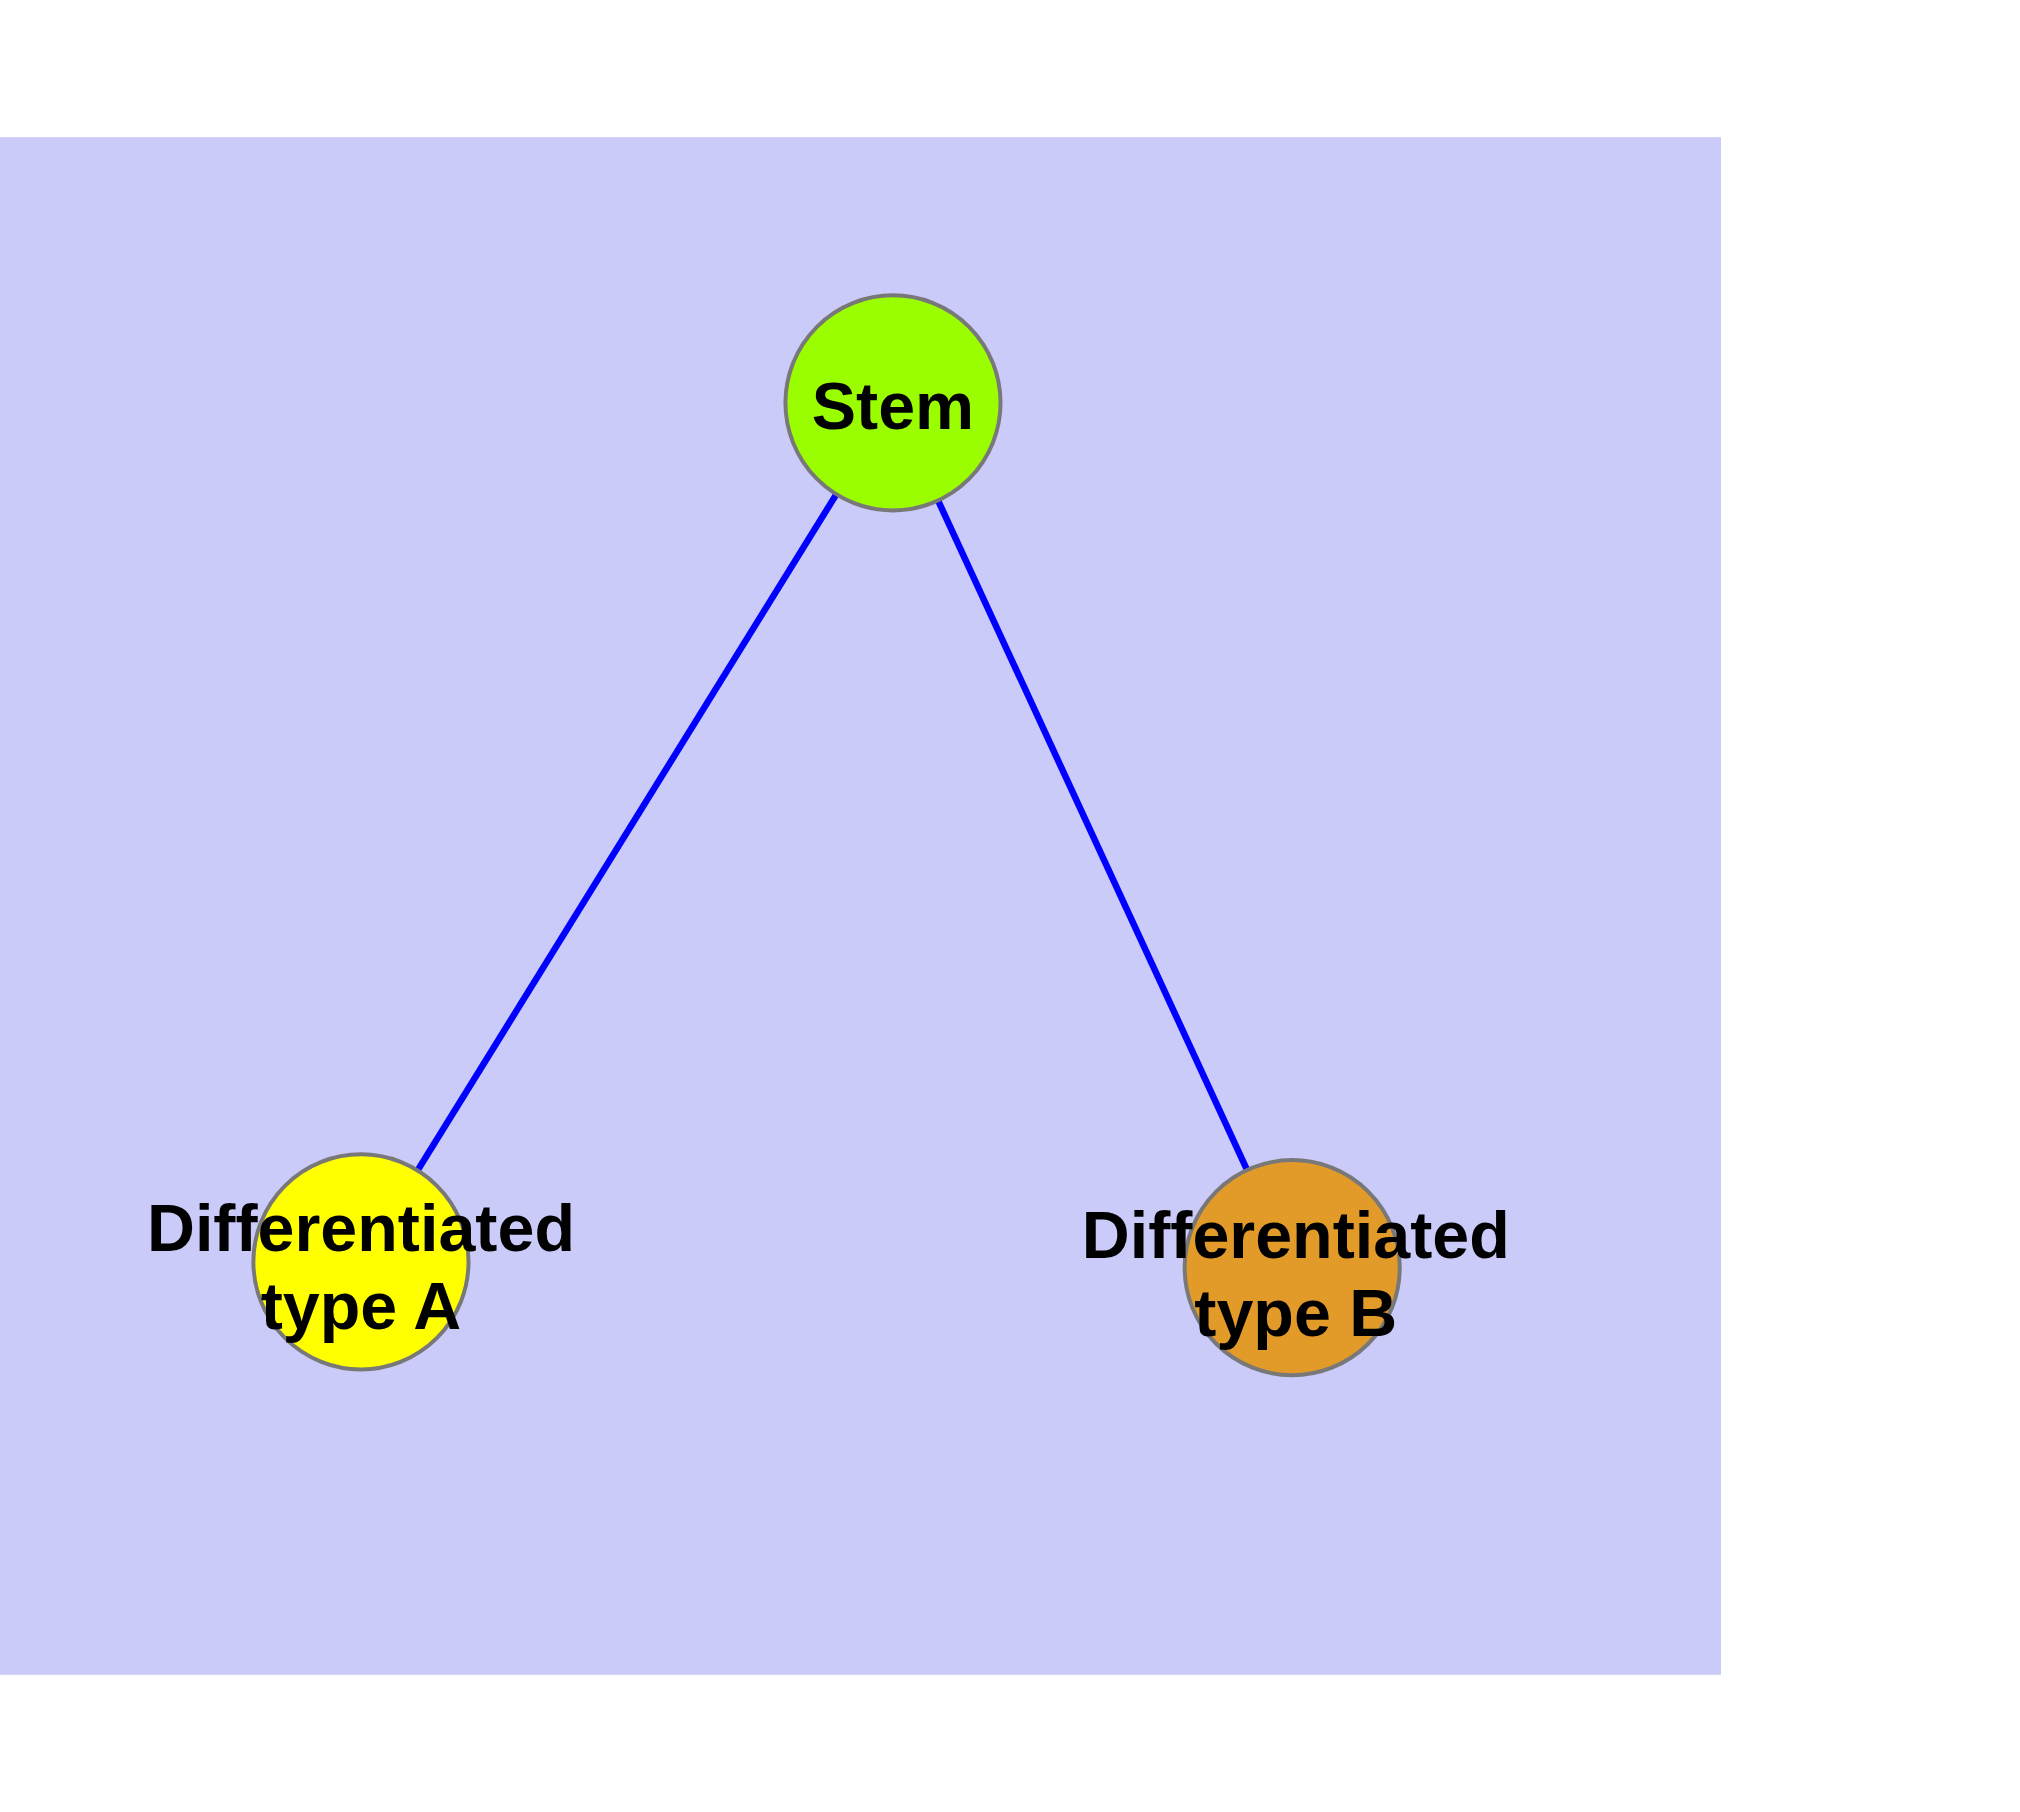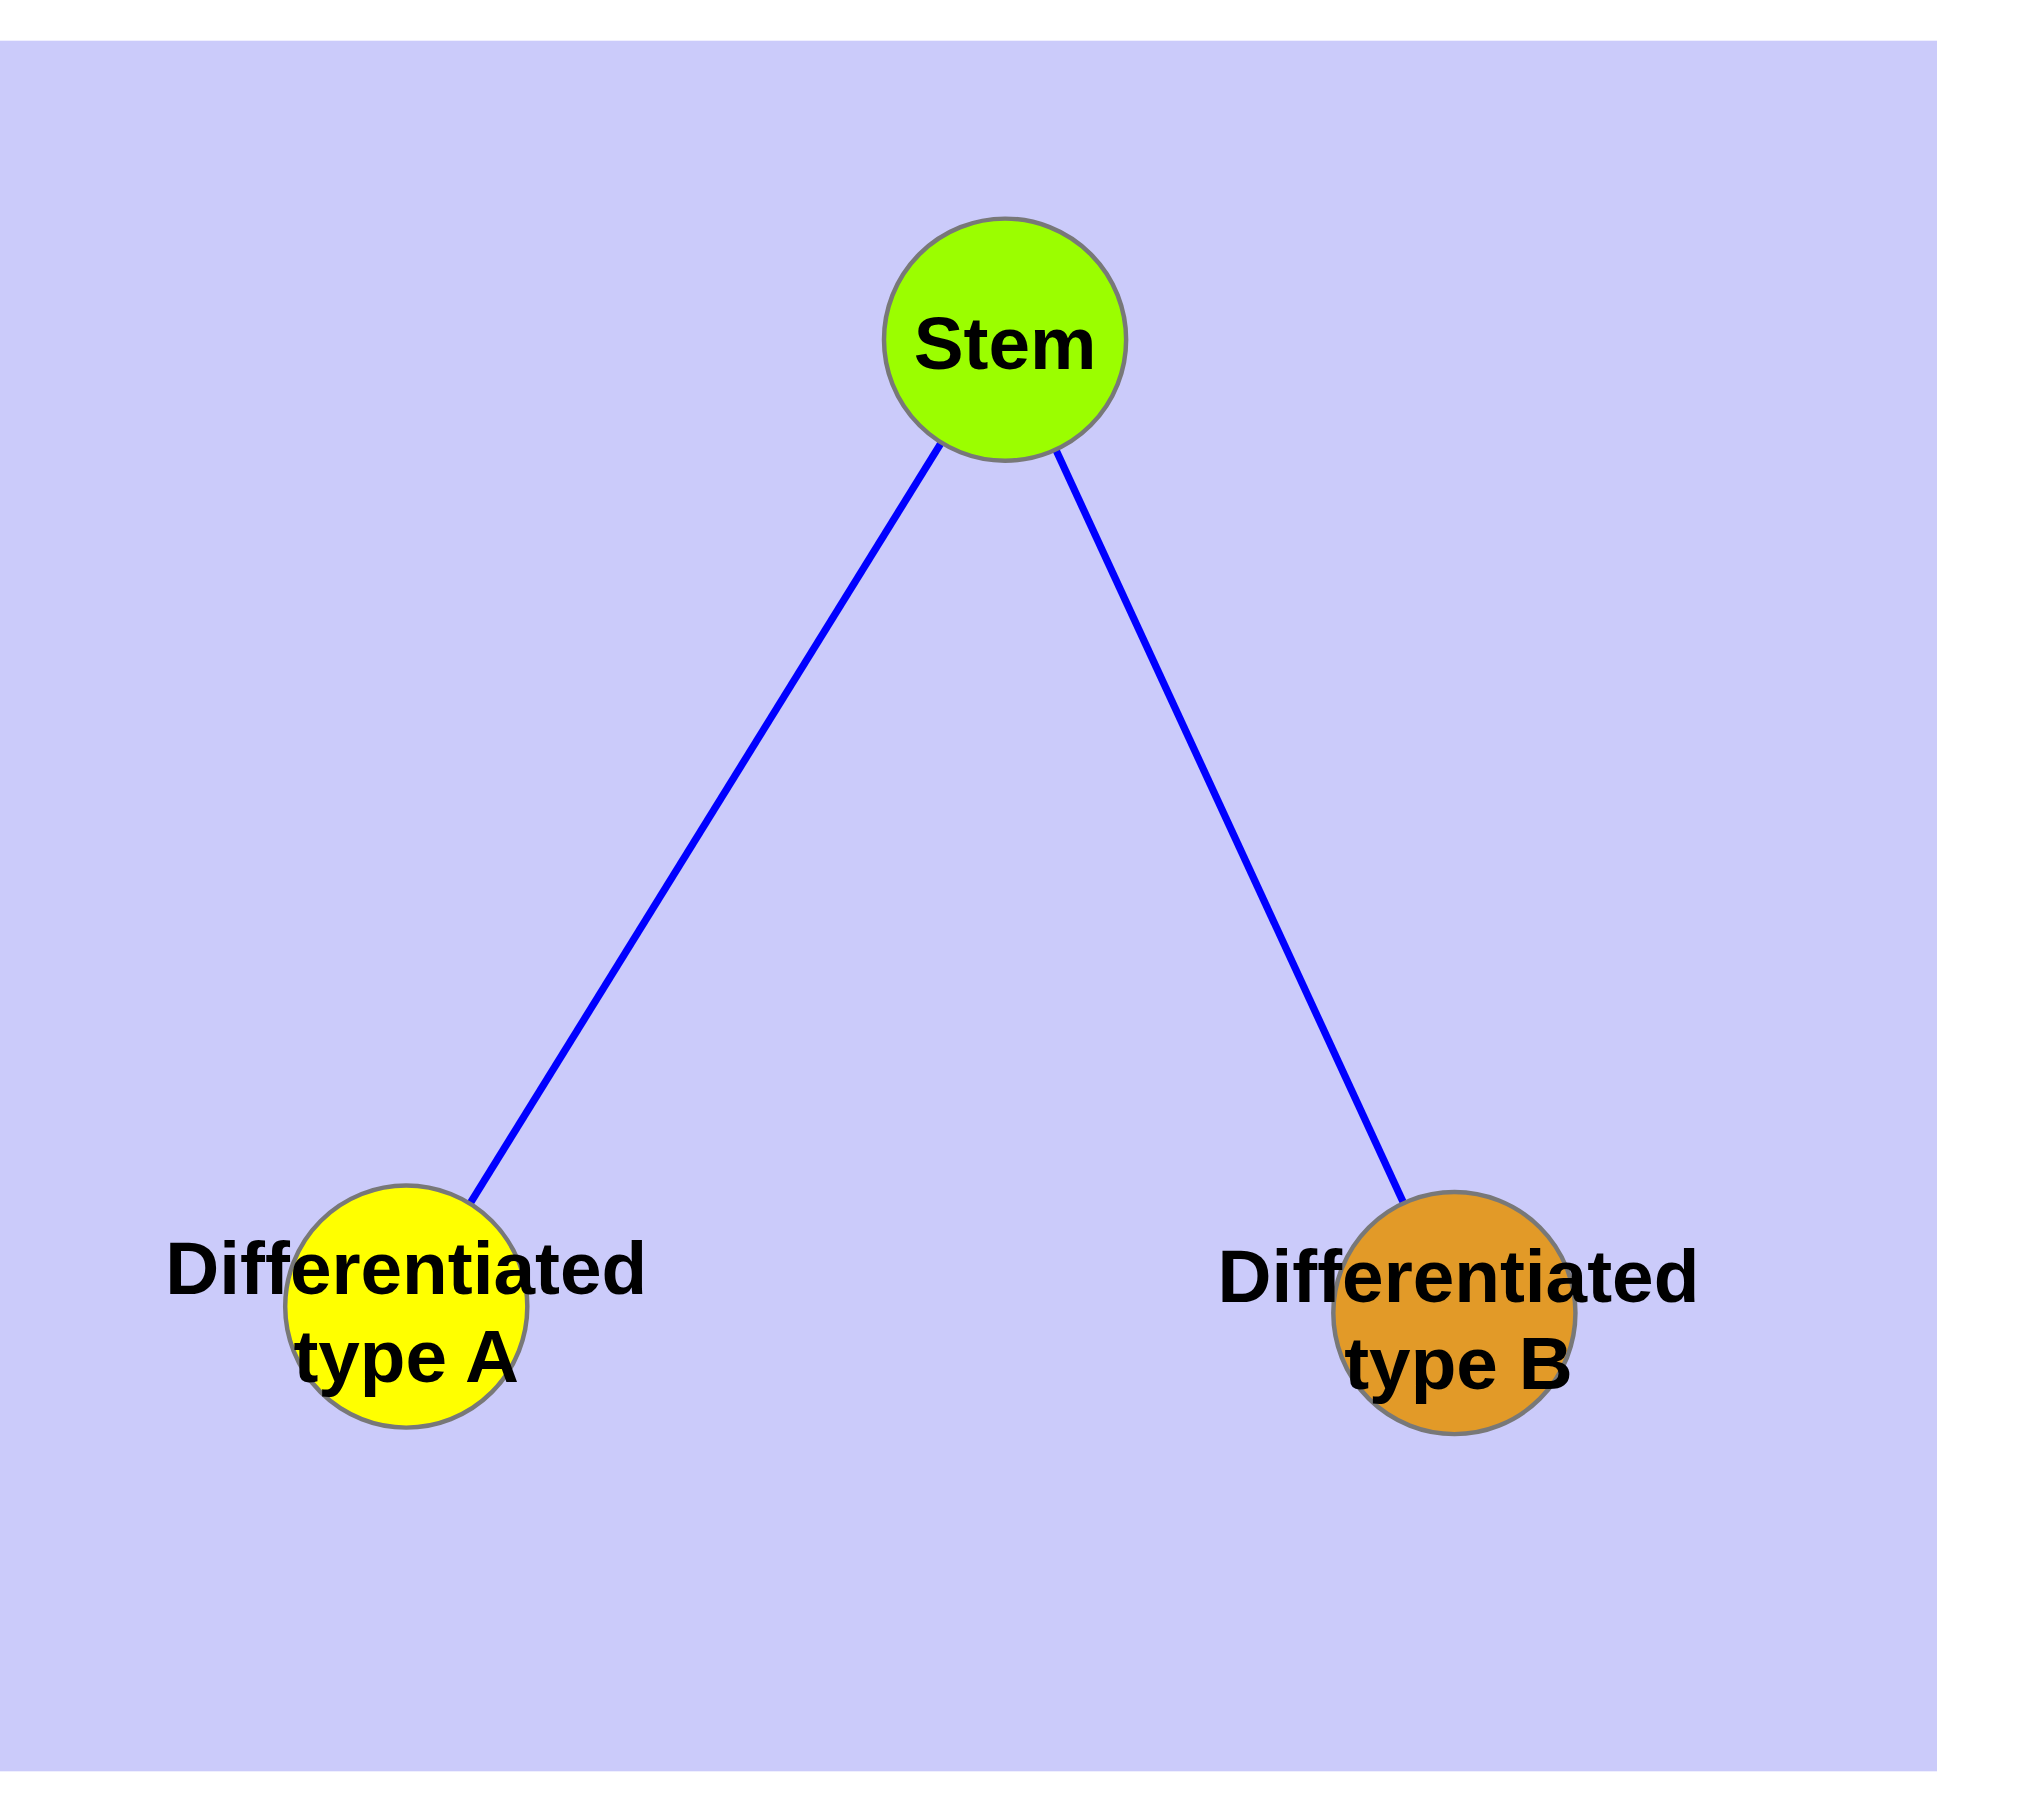--- a/index.html
+++ b/index.html
@@ -2,21 +2,21 @@
 <html style="font-size:13.6px"><head>
 <meta charset="utf-8">
 <style>
   html, body {
     margin: 0;
     padding: 0;
     background: #ffffff;
   }
   .stage {
     position: relative;
-    width: 1937px;
+    width: 1721px;
     height: 1812px;
     overflow: hidden;
   }
   svg.graph {
     display: block;
     width: 100%;
     height: 100%;
   }
   .node-label {
     font-family: "Liberation Sans", "DejaVu Sans", sans-serif;

